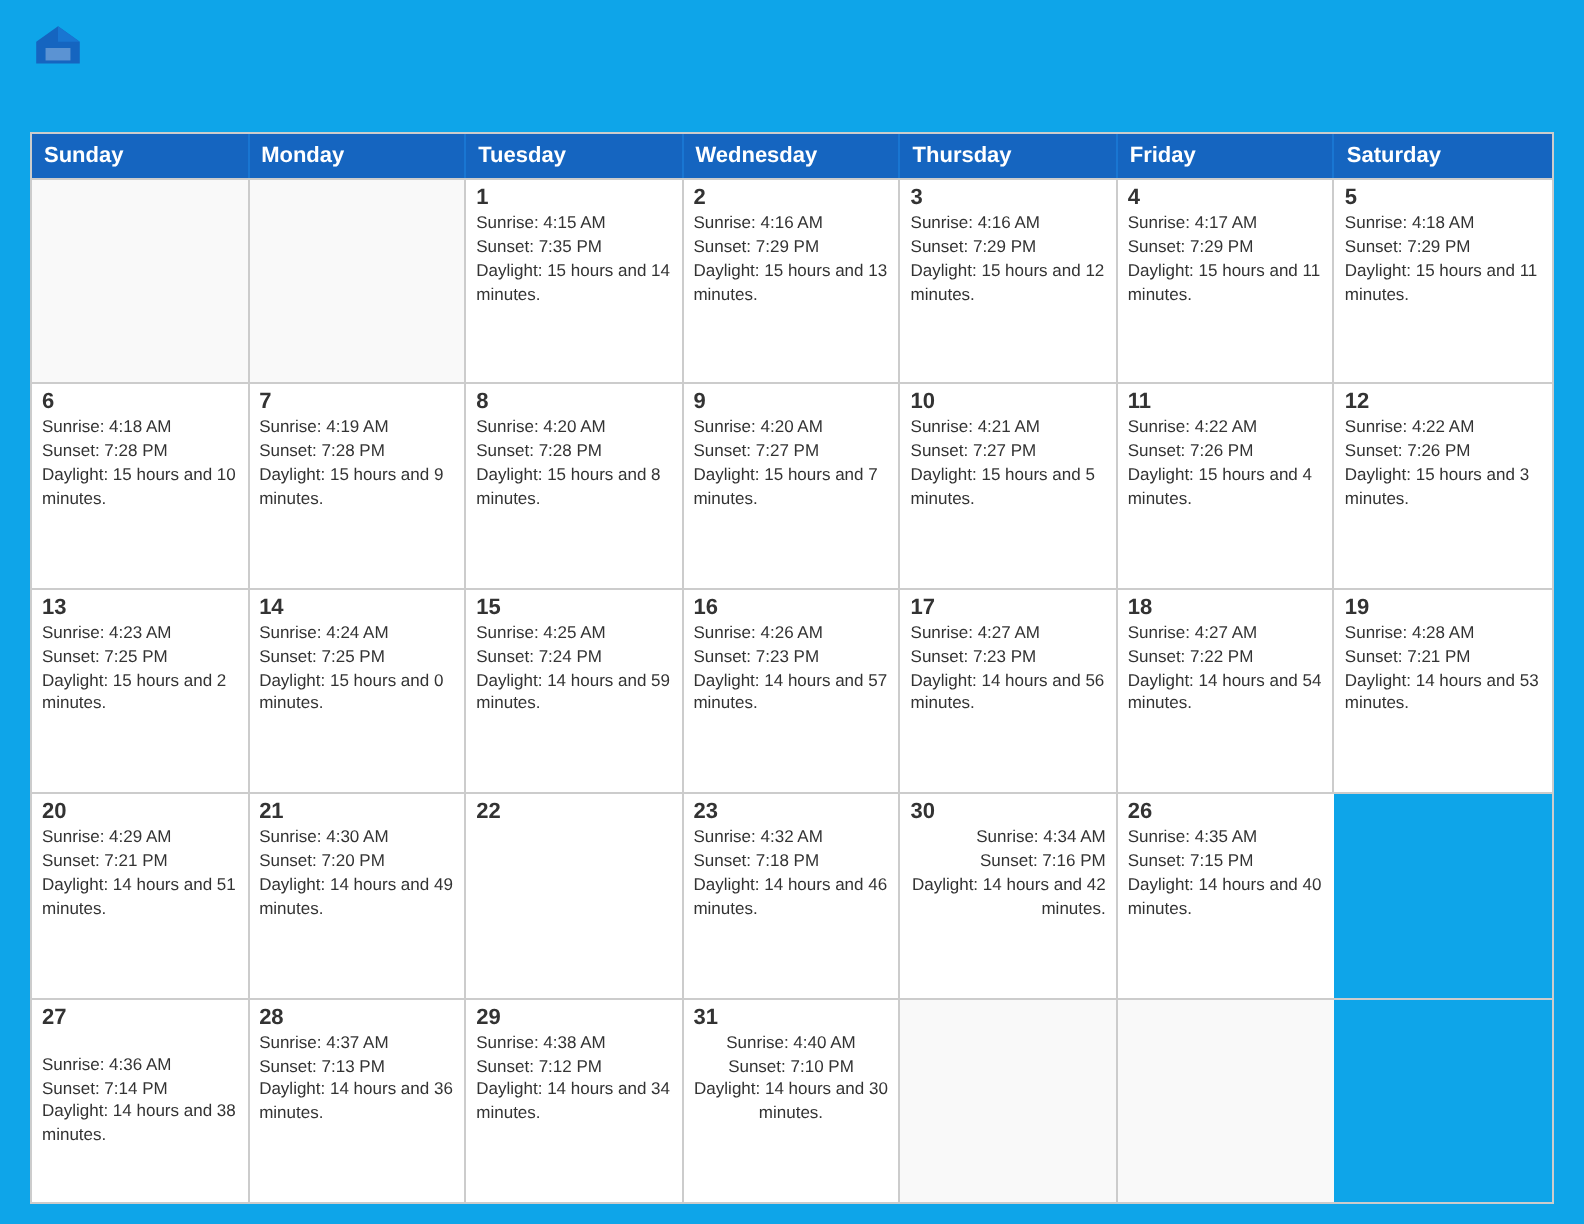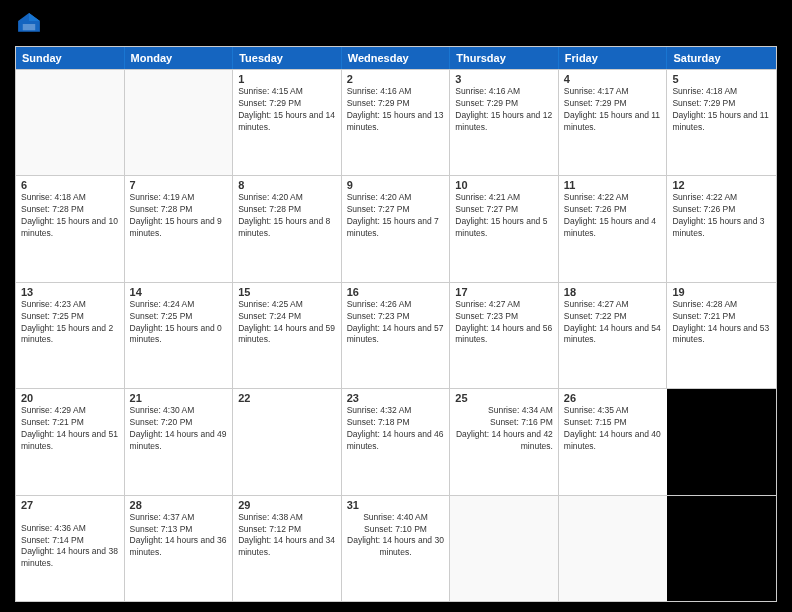--- a/index.html
+++ b/index.html
@@ -6,24 +6,25 @@
     body {
       font-family: Arial, sans-serif;
       background: #fff;
       width: 792px;
       height: 612px;
       overflow: hidden;
     }
     .page {
       width: 792px;
       height: 612px;
-      background: #000000;
+      background: #0ea5e9;
       padding: 10px 15px;
       display: flex;
       flex-direction: column;
+      gap: 20px;
     }
     .header {
       display: flex;
       justify-content: space-between;
       align-items: flex-start;
       margin-bottom: 8px;
     }
     .logo {
       display: flex;
       align-items: center;
@@ -139,21 +140,21 @@
         <div class="cal-header-cell">Friday</div>
         <div class="cal-header-cell">Saturday</div>
       </div>
     <div class="cal-body" id="cal-body">
         <div class="cal-row">
           <div class="cal-cell empty"></div>
           <div class="cal-cell empty"></div>
           <div class="cal-cell">
             <span class="day-num">1</span>
             <div class="cell-info" style="white-space: pre-line;">Sunrise: 4:15 AM
-Sunset: 7:29 PM
+Sunset: 7:35 PM
 Daylight: 15 hours and 14 minutes.</div>
           </div>
           <div class="cal-cell">
             <span class="day-num">2</span>
             <div class="cell-info" style="white-space: pre-line;">Sunrise: 4:16 AM
 Sunset: 7:29 PM
 Daylight: 15 hours and 13 minutes.</div>
           </div>
           <div class="cal-cell">
             <span class="day-num">3</span>
@@ -278,21 +279,21 @@
           <div class="cal-cell">
             <span class="day-num">22</span>
           </div>
           <div class="cal-cell">
             <span class="day-num">23</span>
             <div class="cell-info" style="white-space: pre-line;">Sunrise: 4:32 AM
 Sunset: 7:18 PM
 Daylight: 14 hours and 46 minutes.</div>
           </div>
           <div class="cal-cell">
-            <span class="day-num">25</span>
+            <span class="day-num">30</span>
             <div class="cell-info" style="white-space: pre-line; text-align: right;">Sunrise: 4:34 AM
 Sunset: 7:16 PM
 Daylight: 14 hours and 42 minutes.</div>
           </div>
           <div class="cal-cell">
             <span class="day-num">26</span>
             <div class="cell-info" style="white-space: pre-line;">Sunrise: 4:35 AM
 Sunset: 7:15 PM
 Daylight: 14 hours and 40 minutes.</div>
           </div>

